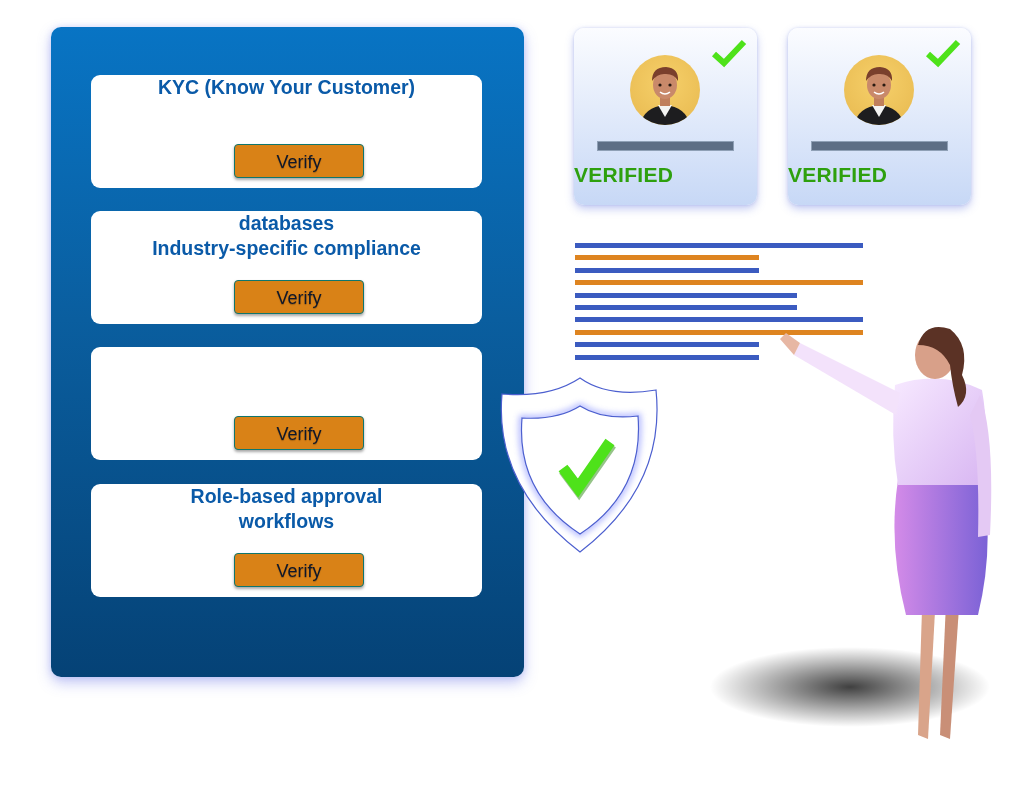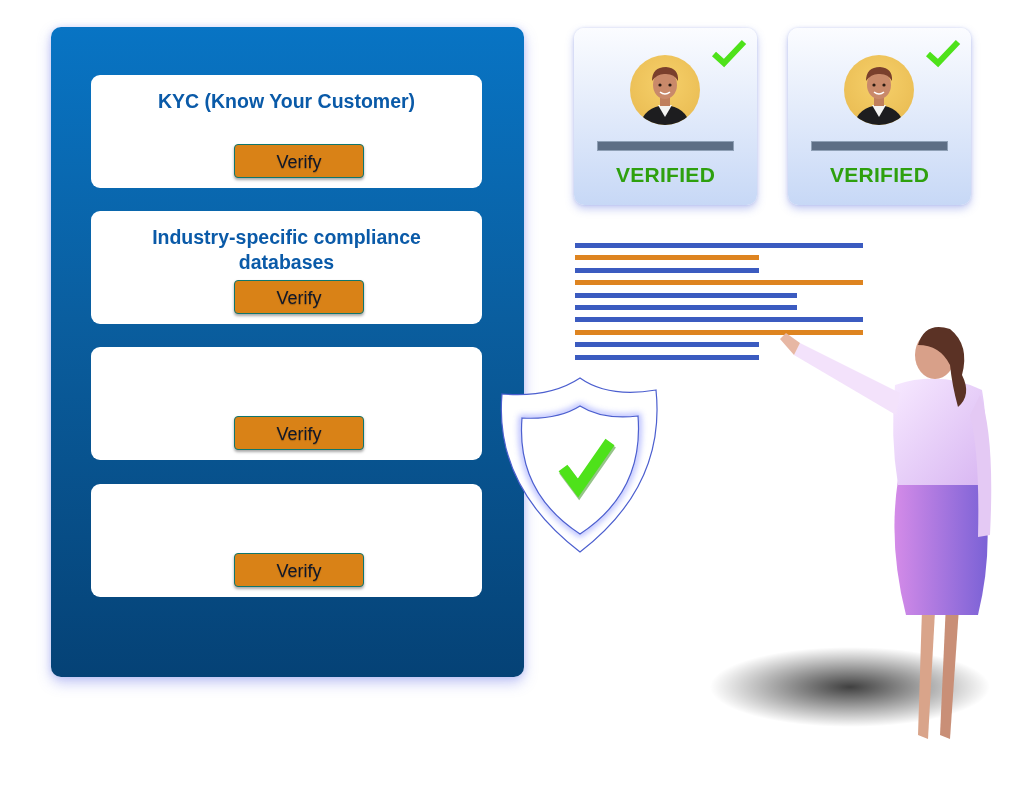--- a/index.html
+++ b/index.html
@@ -13,21 +13,21 @@
     border-radius: 10px;
     background: linear-gradient(180deg, #0874c4 0%, #0a5e9f 45%, #054276 100%);
     box-shadow: 0 6px 14px rgba(90,100,230,0.35), 0 0 6px rgba(120,130,240,0.25);
   }
   .card {
     position: absolute; left: 40px; width: 391px; height: 113px;
     background: #ffffff; border-radius: 9px;
     text-align: center;
   }
   .card-title {
-    margin: 14px 20px 0; color: #0a5aa8; font-weight: bold; font-size: 19.5px; line-height: 25px;
+    margin: 0 20px 0; color: #0a5aa8; font-weight: bold; font-size: 19.5px; line-height: 25px;
   }
   .verify-btn {
     position: absolute; left: 143px; bottom: 10px; width: 130px; height: 34px;
     background: #d98217; border-radius: 4px; border: 1px solid #0f766e;
     color: #0f172a; font-size: 18px; line-height: 34px; text-align: center;
     box-shadow: 0 2px 3px rgba(0,0,0,0.35);
     text-shadow: 0 1px 1px rgba(0,0,0,0.25);
     cursor: pointer; box-sizing: border-box;
   }
   .vcard {
@@ -38,50 +38,54 @@
   .avatar {
     position: absolute; left: 56px; top: 27px; width: 70px; height: 70px; border-radius: 50%;
     background: radial-gradient(circle at 50% 40%, #f6d06a, #e7b84e);
     overflow: hidden;
   }
   .namebar {
     position: absolute; left: 23px; top: 113px; width: 137px; height: 10px;
     background: #5d6e85; border: 1px solid #8fa0b6; box-sizing: border-box;
   }
   .vlabel {
-    position: absolute; left: 0; right: 0; top: 135px; text-align: center;
+    position: absolute; left: 0; right: 0; top: 135px; 
     color: #2ea00e; font-weight: bold; font-size: 21px; letter-spacing: 0.3px;
   }
   .vcheck { position: absolute; right: 10px; top: 10px; width: 36px; height: 30px; }
   .lines { position: absolute; left: 575px; top: 243px; width: 300px; height: 120px; }
   .line { position: absolute; left: 0; height: 5px; }
   .shield { position: absolute; left: 498px; top: 376px; width: 164px; height: 180px; }
   .woman { position: absolute; left: 700px; top: 315px; width: 320px; height: 440px; }
 </style>
 </head>
 <body>
 
 <div class="panel">
   <div class="card" style="top:48px">
     <div class="card-title">
       <div>KYC (Know Your Customer)</div>
     </div>
     <div class="verify-btn">Verify</div>
   </div>
   <div class="card" style="top:184px">
     <div class="card-title">
+      <div>databases</div>
       <div>Industry-specific compliance</div>
-      <div>databases</div>
     </div>
     <div class="verify-btn">Verify</div>
   </div>
   <div class="card" style="top:320px">
     <div class="verify-btn">Verify</div>
   </div>
   <div class="card" style="top:457px">
+    <div class="card-title">
+      <div>Role-based approval</div>
+      <div>workflows</div>
+    </div>
     <div class="verify-btn">Verify</div>
   </div>
 </div>
 
 <div class="vcard" style="left:574px">
   <div class="avatar">
     <svg width="70" height="70" viewBox="0 0 70 70">
       <path d="M10 70 Q14 52 35 50 Q56 52 60 70 Z" fill="#1d1d1f"></path>
       <path d="M28 50 L35 62 L42 50 Z" fill="#f4f4f2"></path>
       <rect x="30" y="40" width="10" height="11" fill="#c07f5c"></rect>

